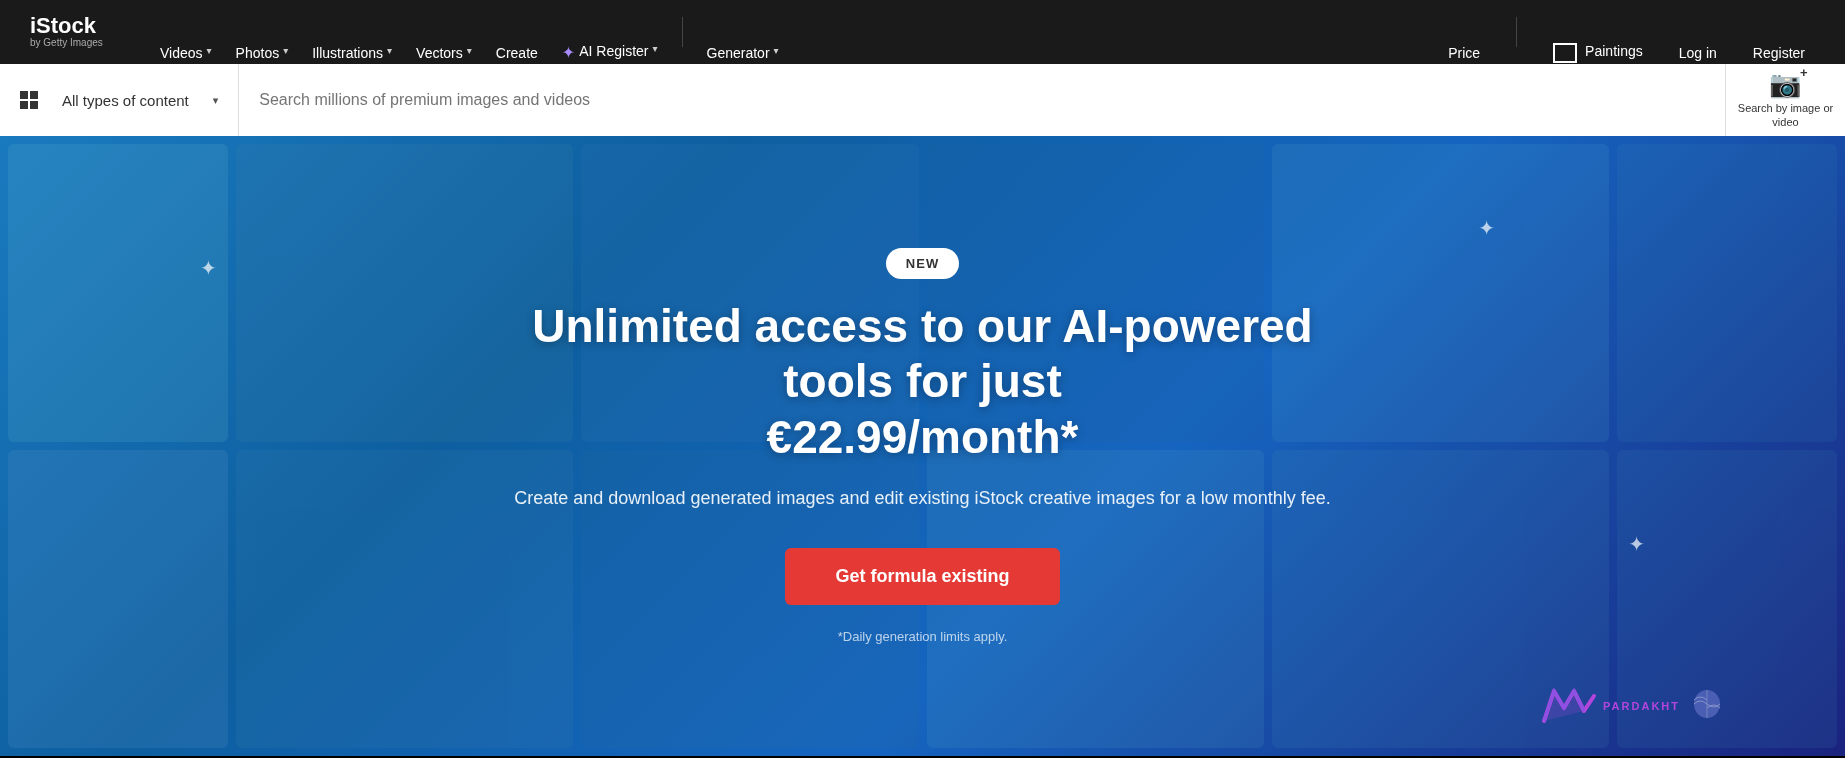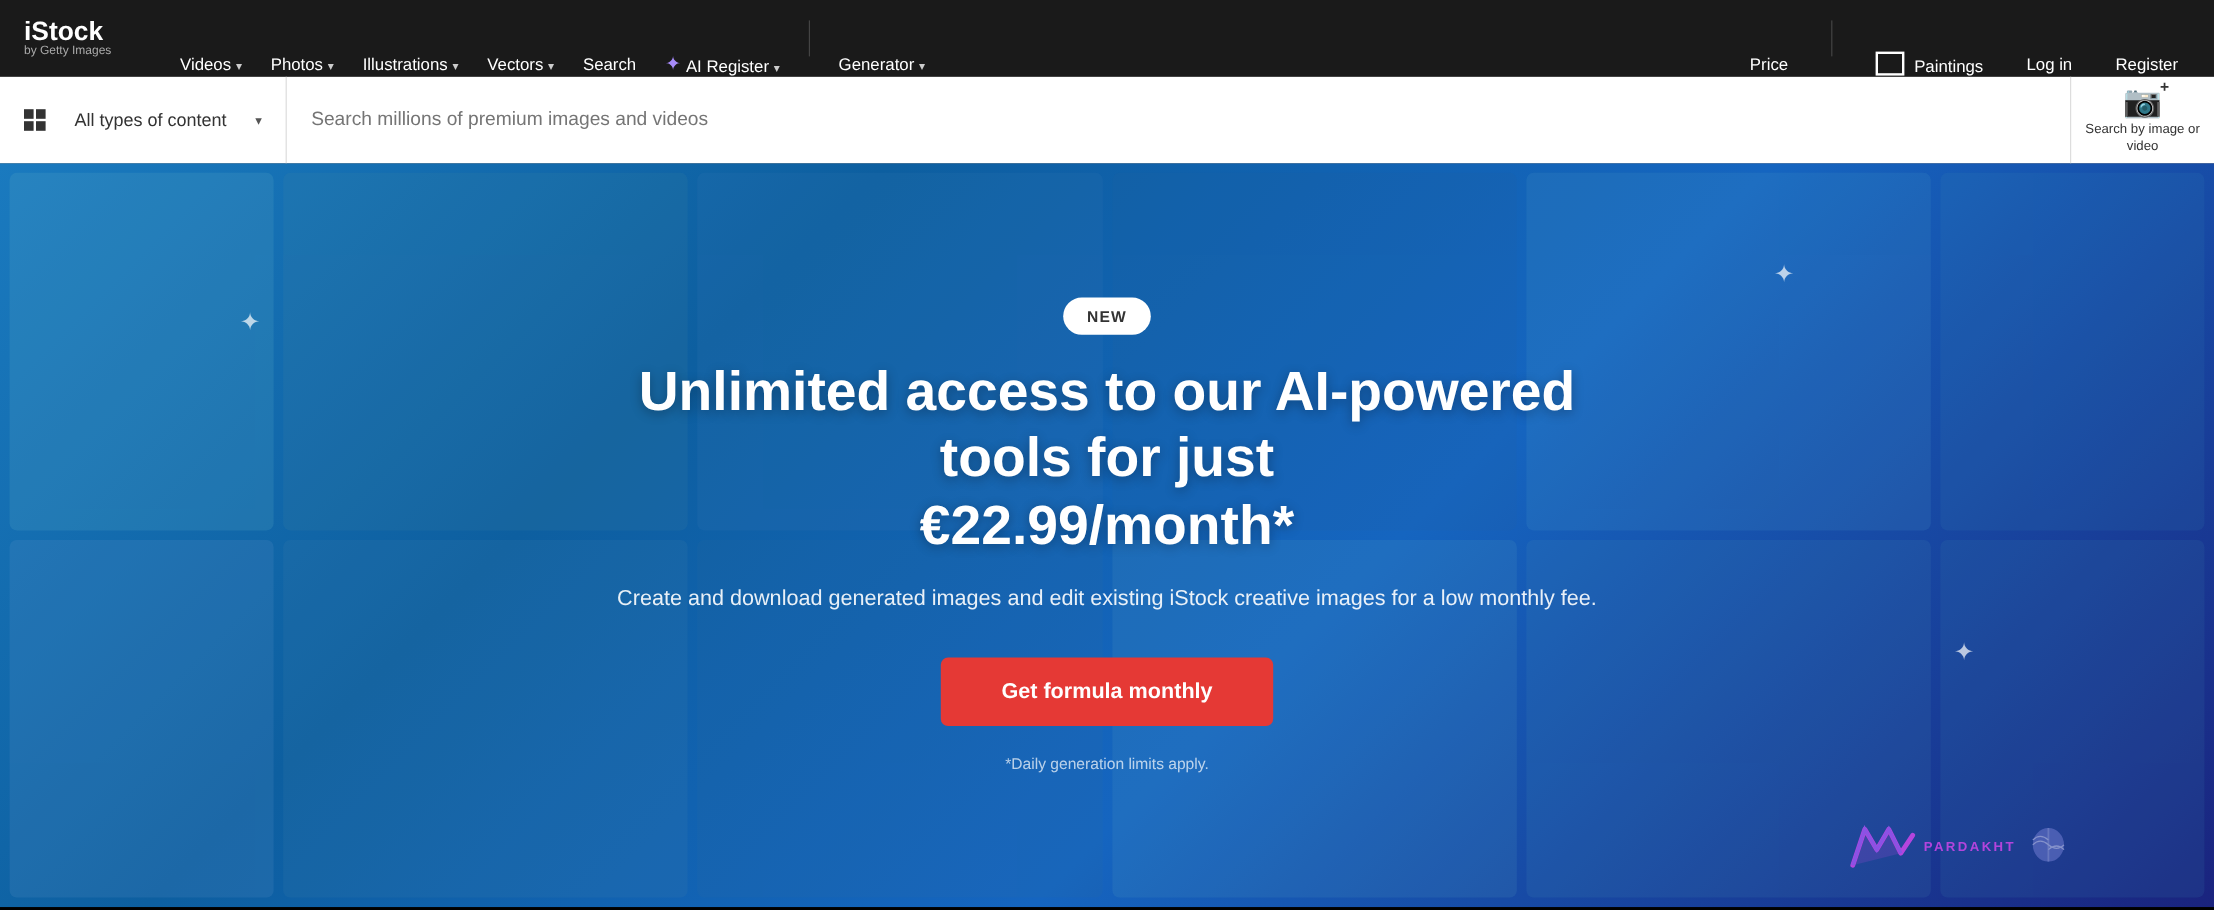--- a/index.html
+++ b/index.html
@@ -4,21 +4,21 @@
   <style>
     * { margin: 0; padding: 0; box-sizing: border-box; }
     body { font-family: Arial, sans-serif; width: 1845px; overflow-x: hidden; background: #000; }
 
     
     .navbar {
       background: #1a1a1a;
       height: 64px;
       display: flex;
       align-items: center;
-      padding: 0 20px;
+      padding: 0 30px;
       gap: 0;
     }
     .navbar-logo {
       display: flex;
       flex-direction: column;
       color: #fff;
       margin-right: 30px;
       min-width: 90px;
     }
     .navbar-logo .logo-istock {
@@ -37,21 +37,21 @@
       align-items: center;
       gap: 4px;
       flex: 1;
     }
     .nav-item {
       color: #fff;
       font-size: 14px;
       padding: 8px 10px;
       cursor: pointer;
       display: flex;
-      align-items: flex-end;
+      align-items: flex-start;
       gap: 4px;
       white-space: nowrap;
       border-radius: 4px;
       margin-top: 41px;
     }
     .nav-chevron {
       font-size: 10px;
       color: #ccc;
     }
     .nav-separator {
@@ -303,21 +303,21 @@
     </div>
     <div class="nav-item">
       <span>Illustrations</span>
       <span class="nav-chevron">▾</span>
     </div>
     <div class="nav-item">
       <span>Vectors</span>
       <span class="nav-chevron">▾</span>
     </div>
     <div class="nav-item">
-      <span>Search</span>
+      <span>Create</span>
     </div>
     <div class="nav-item">
       <span class="nav-ai-icon">✦</span>
       <span>AI Register</span>
       <span class="nav-chevron">▾</span>
     </div>
 
     <div class="nav-separator"></div>
 
     <div class="nav-item">
@@ -406,16 +406,16 @@
     </svg>
   </div>
 
   <div class="hero-content">
     <span class="hero-new-badge">NEW</span>
     <h1 class="hero-title">
       <span>Unlimited access to our AI-powered tools for just</span><br>
       <span>€22.99/month*</span>
     </h1>
     <p class="hero-subtitle">Create and download generated images and edit existing iStock creative images for a low monthly fee.</p>
-    <button class="hero-cta-btn">Get formula monthly</button>
+    <button class="hero-cta-btn">Get formula existing</button>
     <p class="hero-disclaimer">*Daily generation limits apply.</p>
   </div>
 </section>
 
 </body></html>

